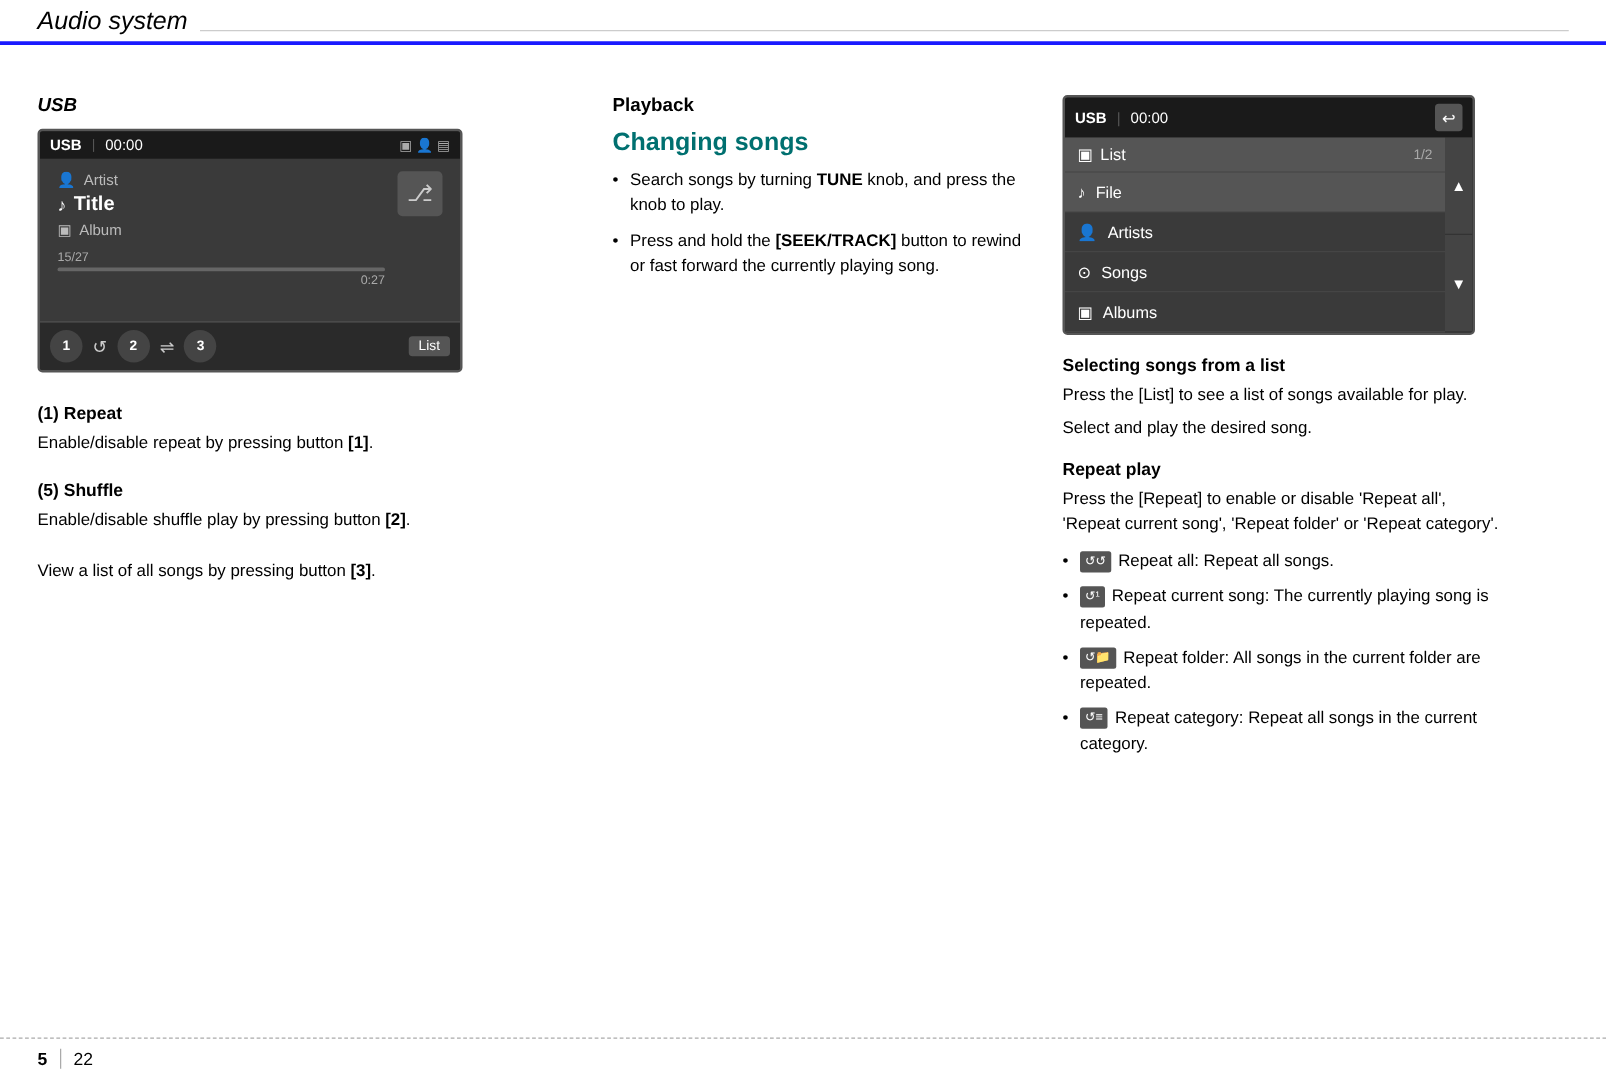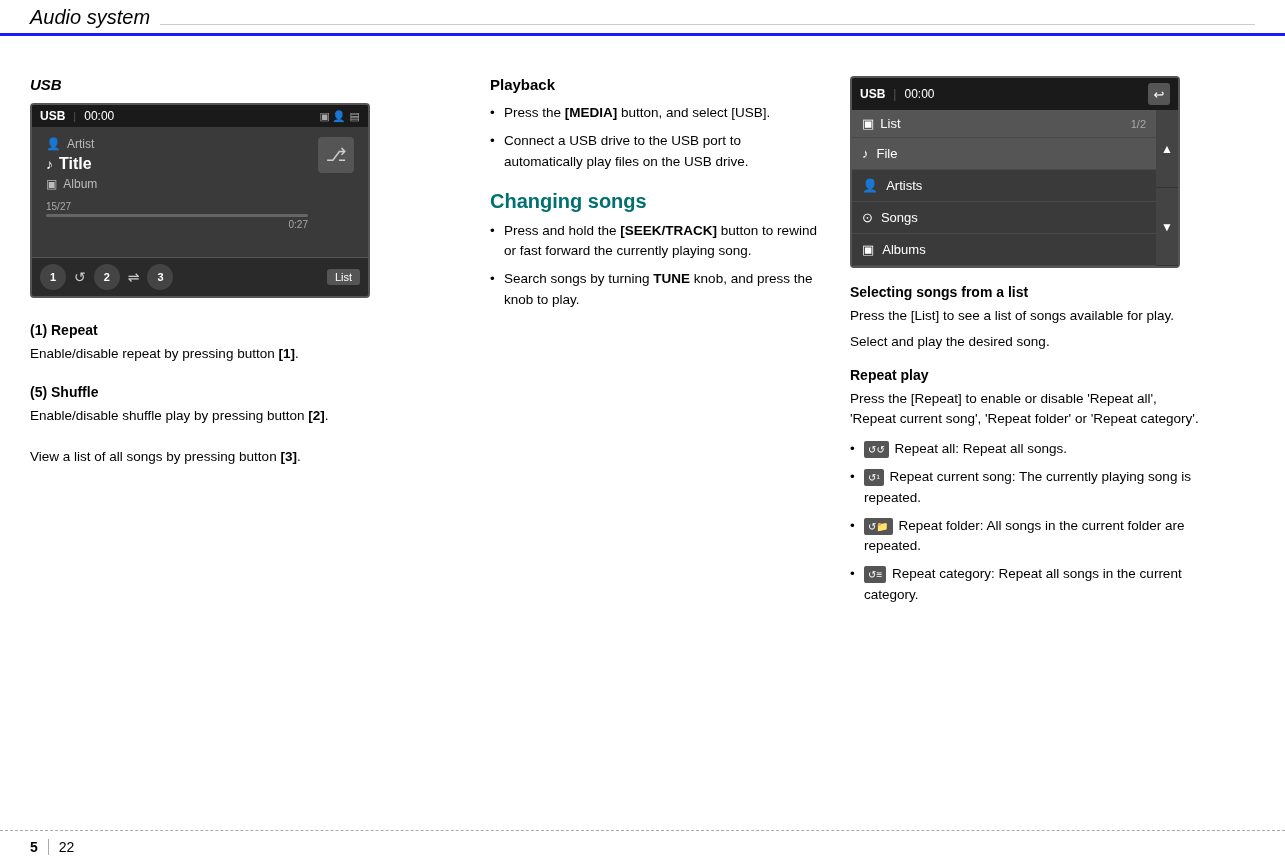--- a/index.html
+++ b/index.html
@@ -415,37 +415,29 @@
     <div class="subsection">
       <div class="subsection-text">
         View a list of all songs by pressing button <b>[3]</b>.
       </div>
     </div>
   </div>
 
   <div class="col-mid">
     <div class="playback-title">Playback</div>
 
+
+    <div class="subsection-title-teal">Changing songs</div>
+
     <ul class="bullet-list">
       <li>
-        Press the <b>[MEDIA]</b> button, and select [USB].
+        <span>Search</span> songs by turning <strong>TUNE</strong> knob, and press the knob to play.
       </li>
       <li>
-        Connect a USB drive to the USB port to automatically play files on the USB drive.
-      </li>
-    </ul>
-
-    <div class="subsection-title-teal">Changing songs</div>
-
-    <ul class="bullet-list">
-      <li>
         Press and hold the <b>[SEEK/TRACK]</b> button to rewind or fast forward the currently playing song.
-      </li>
-      <li>
-        <span>Search</span> songs by turning <strong>TUNE</strong> knob, and press the knob to play.
       </li>
     </ul>
   </div>
 
   <div class="col-right">
 
     <div class="usb-list-screen">
 
       <div class="usl-header">
         <span class="usl-usb">USB</span>

